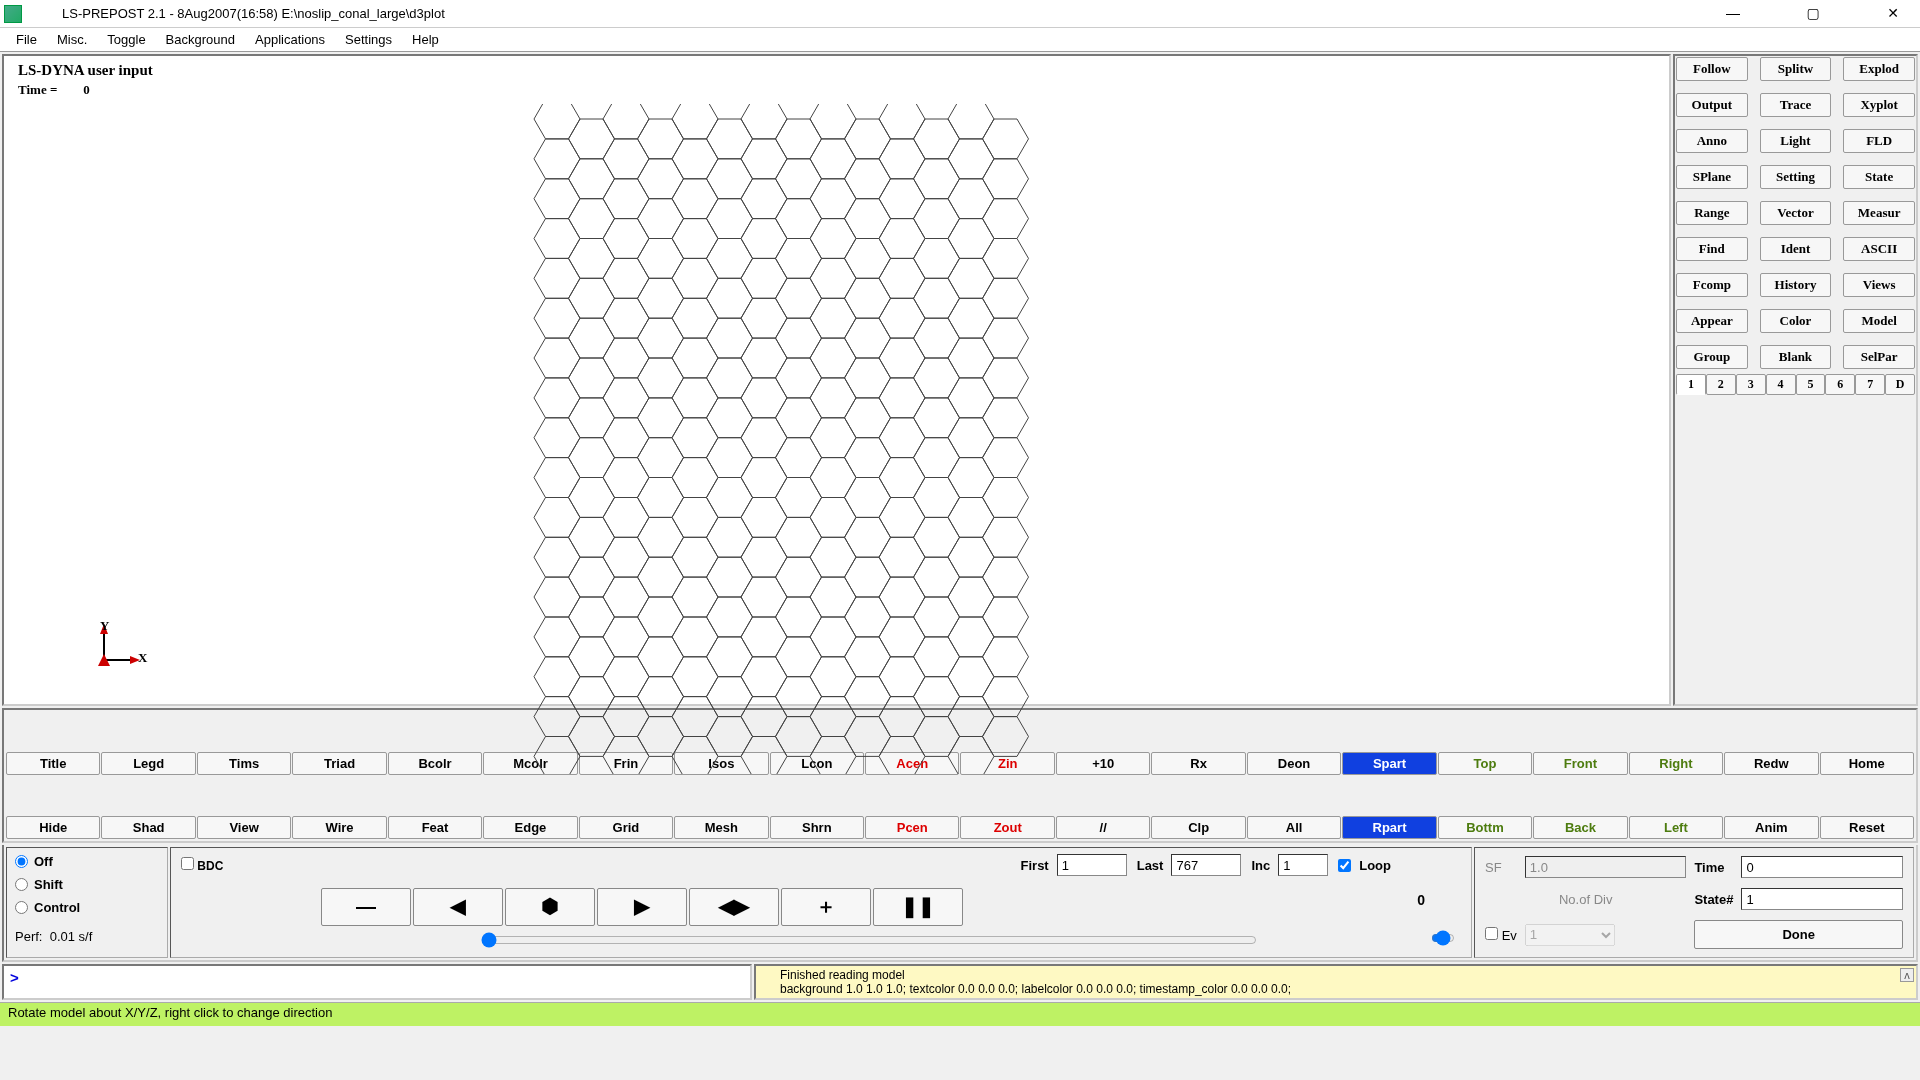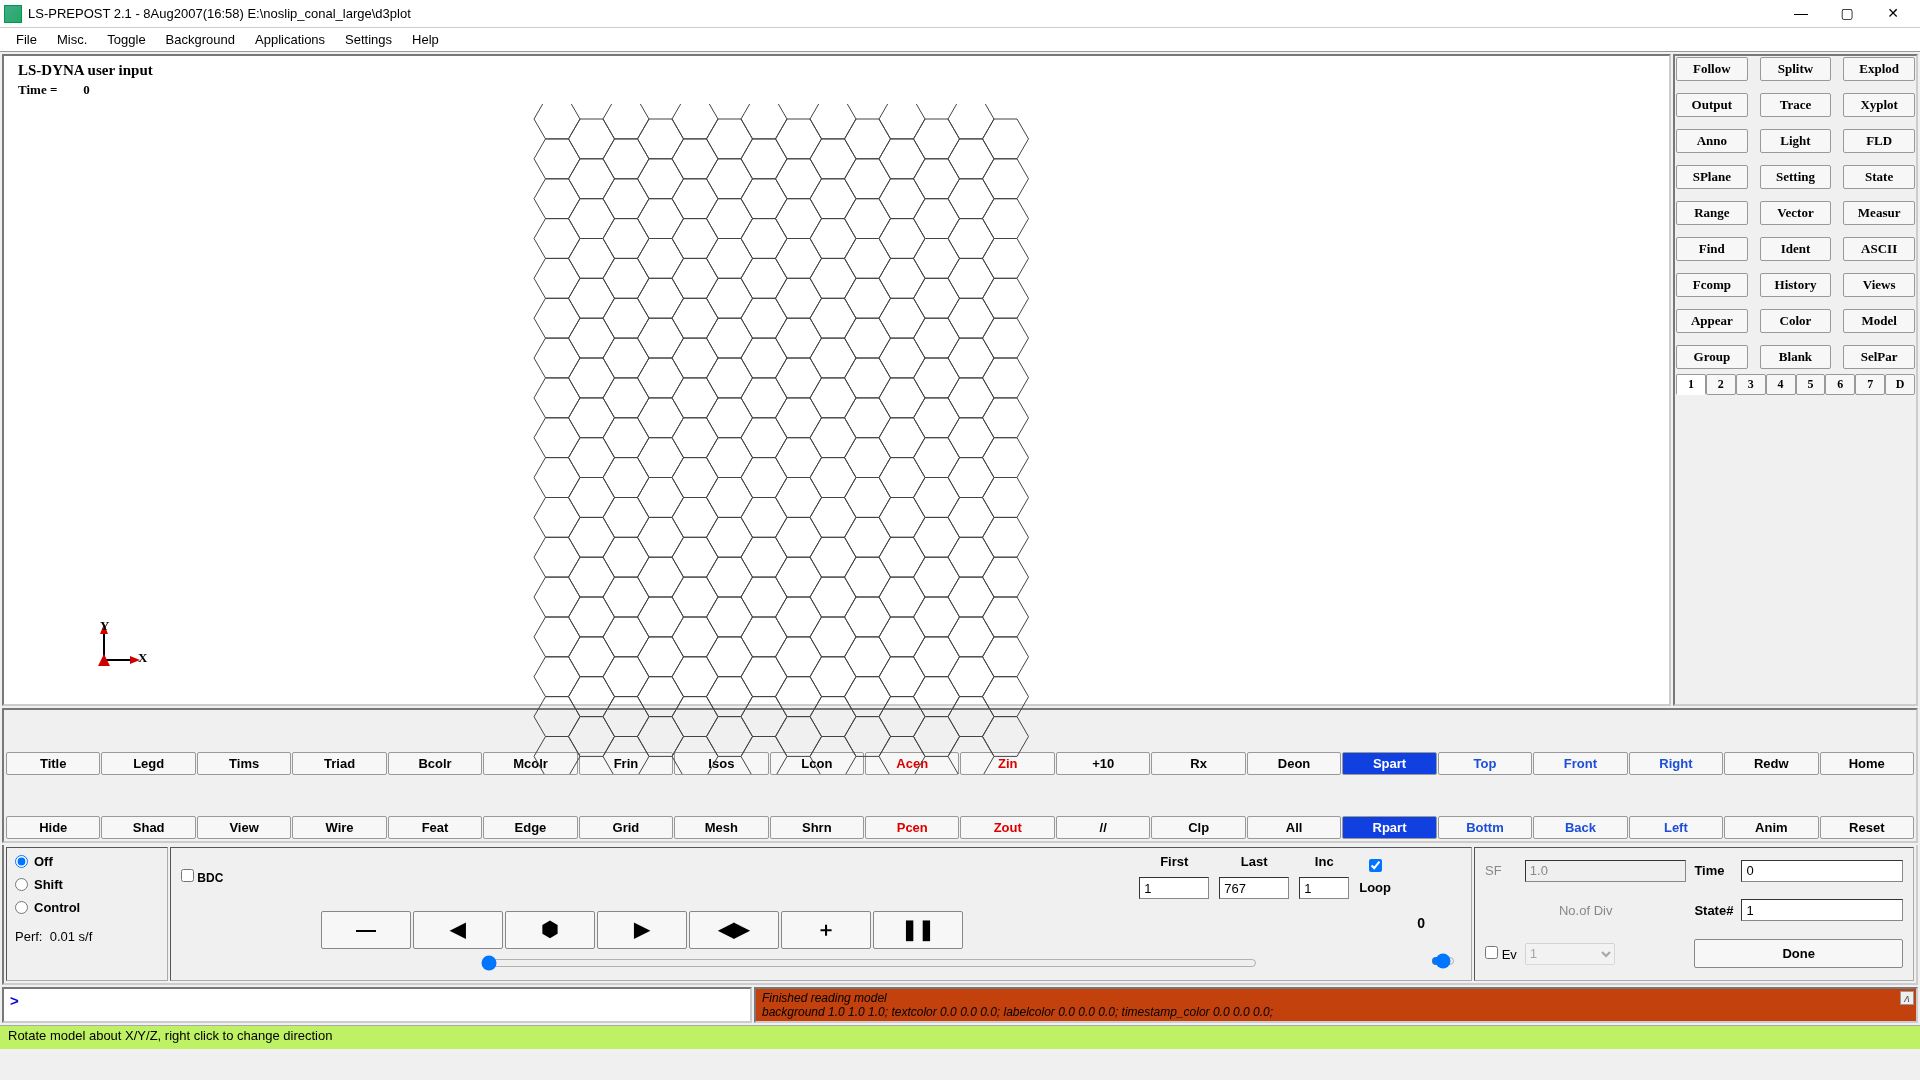--- a/index.html
+++ b/index.html
@@ -1,18 +1,18 @@
 <!DOCTYPE html>
 <html><head>
 <meta charset="utf-8">
 <style>
   * { box-sizing: border-box; margin: 0; padding: 0; }
   body { font-family: "Segoe UI", Arial, sans-serif; font-size: 12px; background: #f0f0f0; overflow: hidden; width: 1920px; height: 1080px; }
   
-  .titlebar { height: 28px; background: #fff; display: flex; align-items: center; padding: 0 4px; border-bottom: 1px solid #ccc; }
+  .titlebar { height: 28px; background: #fff; display: flex; align-items: center; padding: 0 4px; border-bottom: 1px solid #ccc; gap: 34px; }
   .titlebar .app-icon { width: 18px; height: 18px; margin-right: 6px; background: linear-gradient(135deg, #4a8, #2a6); border: 1px solid #094; }
   .titlebar .title-text { flex: 1; font-size: 13px; }
   .titlebar .win-btn { width: 46px; height: 20px; text-align: center; font-size: 14px; line-height: 18px; cursor: pointer; }
   
   .menubar { height: 24px; background: #fff; display: flex; align-items: center; padding: 0 6px; border-bottom: 1px solid #999; }
   .menubar .menu-item { padding: 2px 10px 2px 10px; font-size: 13px; cursor: pointer; }
   
   .main-row { display: flex; height: 656px; font-family: Liberation Serif, serif; }
   .viewport { flex: 1; background: #fff; border: 2px inset #ccc; position: relative; margin: 2px 2px 2px 2px; }
   .viewport .vp-title { position: absolute; top: 6px; left: 14px; font-size: 15px; font-weight: bold; }
@@ -24,41 +24,41 @@
   .btn-grid { display: grid; grid-template-columns: repeat(3, 1fr); gap: 12px; padding: 1px; }
   .btn-grid .rb, .state-row .rb, .lower-panel .vb { background: #f7f7f7; border: 1px solid #999; border-radius: 2px; padding: 3px 2px; font-size: 13px; text-align: center; cursor: pointer; font-weight: bold; }
   .state-row { display: grid; grid-template-columns: repeat(8, 1fr); gap: 0; padding: 4px 1px 1px 1px; }
   .state-row .rb { padding: 2px 1px; font-size: 12px; }
   .state-row .rb.sel { background: #fff; border-bottom: 1px solid #fff; }
   
   .lower-panel { border: 2px inset #ccc; margin: 0 2px 2px 2px; background: #f0f0f0; }
   .view-rows { display: grid; grid-template-columns: repeat(20, 1fr); gap: 1px; padding: 2px; }
   .lower-panel .vb { padding: 3px 2px; font-size: 13px; font-weight: bold; margin-top: 40px; }
   .lower-panel .vb.red { color: #d00; }
-  .lower-panel .vb.blue { color: #1d4ed8; }
+  .lower-panel .vb.blue { color: #4d7c0f; }
   .lower-panel .vb.selblue { background: #1040e0; color: #fff; }
   
   .anim-row { display: flex; align-items: stretch; padding: 2px; gap: 2px; }
   .anim-left { width: 162px; border: 1px inset #aaa; padding: 6px 8px; display: flex; flex-direction: column; gap: 8px; font-size: 13px; }
   .anim-left label { display: flex; align-items: center; gap: 6px; font-weight: bold; }
   .anim-mid { flex: 1; border: 1px inset #aaa; padding: 6px 10px; }
   .anim-mid-top { display: flex; align-items: center; gap: 10px; margin-bottom: 12px; justify-content: center; }
-  .anim-mid-top .fld { display: flex; align-items: center; gap: 8px; font-weight: bold; font-size: 13px; flex-direction: column; }
+  .anim-mid-top .fld { display: flex; align-items: center; gap: 8px; font-weight: bold; font-size: 13px; }
   .anim-mid-top input[type=text] { width: 70px; height: 22px; border: 1px inset #888; padding: 1px 4px; font-size: 13px; }
   .play-btns { display: flex; gap: 2px; margin-left: 140px; }
   .play-btns .pb { width: 90px; height: 38px; border: 1px solid #888; background: #f7f7f7; border-radius: 2px; font-size: 20px; text-align: center; line-height: 34px; cursor: pointer; font-weight: bold; }
   .anim-slider { margin: 6px 140px 0 160px; }
   .anim-right { width: 440px; border: 1px inset #aaa; padding: 6px 10px; display: grid; grid-template-columns: auto 1fr auto 1fr; gap: 6px 8px; align-items: center; font-size: 13px; font-weight: bold; }
   .anim-right input[type=text] { height: 22px; border: 1px inset #888; padding: 1px 4px; font-size: 13px; width: 100%; }
   .anim-right .dim { color: #888; font-weight: normal; }
   .anim-right .done-btn { grid-column: 3 / 5; background: #f7f7f7; border: 1px solid #888; padding: 6px; text-align: center; cursor: pointer; border-radius: 2px; }
   
   .cmd-row { display: flex; gap: 2px; margin: 0 2px 2px 2px; }
   .cmd-input-wrap { flex: 0 0 750px; border: 2px inset #ccc; background: #fff; padding: 3px 6px; color: #00d; font-weight: bold; font-size: 15px; }
-  .cmd-log { flex: 1; border: 2px inset #ccc; background: #c2410c; padding: 2px 6px; font-size: 12px; position: relative; font-style: italic; }
+  .cmd-log { flex: 1; border: 2px inset #ccc; background: #fef9c3; padding: 2px 24px; font-size: 12px; position: relative; }
   .cmd-log .scroll-arrow { position: absolute; right: 2px; top: 2px; font-size: 11px; color: #555; border: 1px solid #999; width: 14px; text-align: center; background: #eee; }
   
   .statusbar { height: 24px; border-top: 1px solid #aaa; background: #bef264; padding: 2px 8px; font-size: 13px; }
   
   input[type=radio], input[type=checkbox] { margin: 0; }
   .frame-num { width: 34px; text-align: right; padding: 4px 6px 0 0; font-weight: bold; font-size: 14px; }
   .anim-mid-row2 { display: flex; align-items: flex-start; }
   select.dim { color: #888; height: 22px; width: 90px; }
 </style>
 </head>

